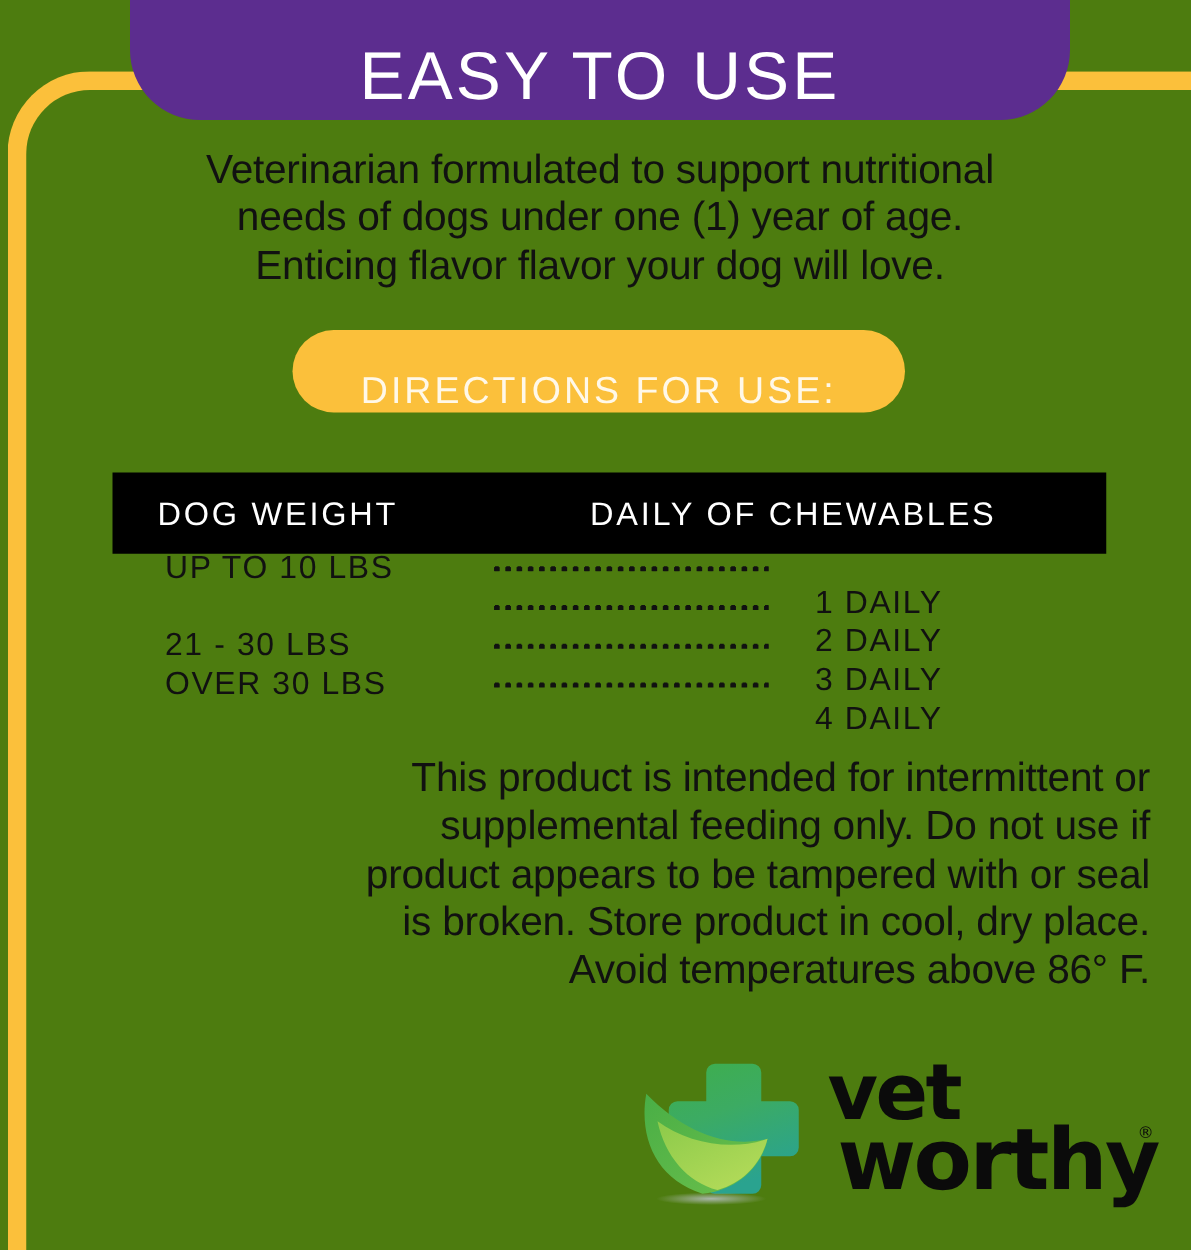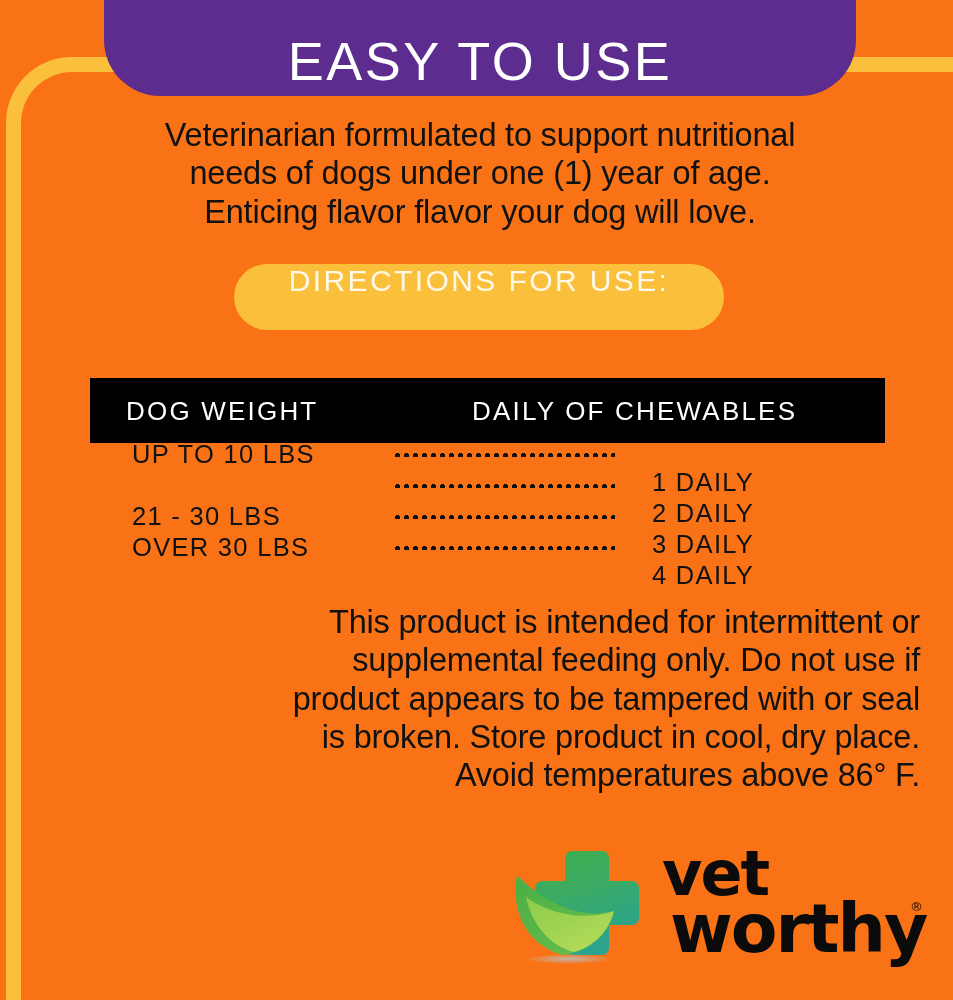--- a/index.html
+++ b/index.html
@@ -7,21 +7,21 @@
     padding: 0;
     background: #ffffff;
   }
   body {
     font-family: "Liberation Sans", sans-serif;
   }
   #page {
     position: relative;
     width: 953px;
     height: 1000px;
-    background: #f97316;
+    background: #4d7c0f;
     overflow: hidden;
   }
 
   
   .frame-yellow {
     position: absolute;
     left: 6px;
     top: 57px;
     width: 1000px;          
     height: 1000px;
@@ -74,21 +74,21 @@
   
   .pill {
     position: absolute;
     left: 234px;
     top: 264px;
     width: 490px;
     height: 66px;
     background: #FBC03B;
     border-radius: 34px;
     display: flex;
-    align-items: flex-start;
+    align-items: flex-end;
     justify-content: center;
   }
   .pill-label {
     color: #FFF8E8;
     font-size: 30px;
     letter-spacing: 2.4px;
     font-weight: 400;
   }
 
   

